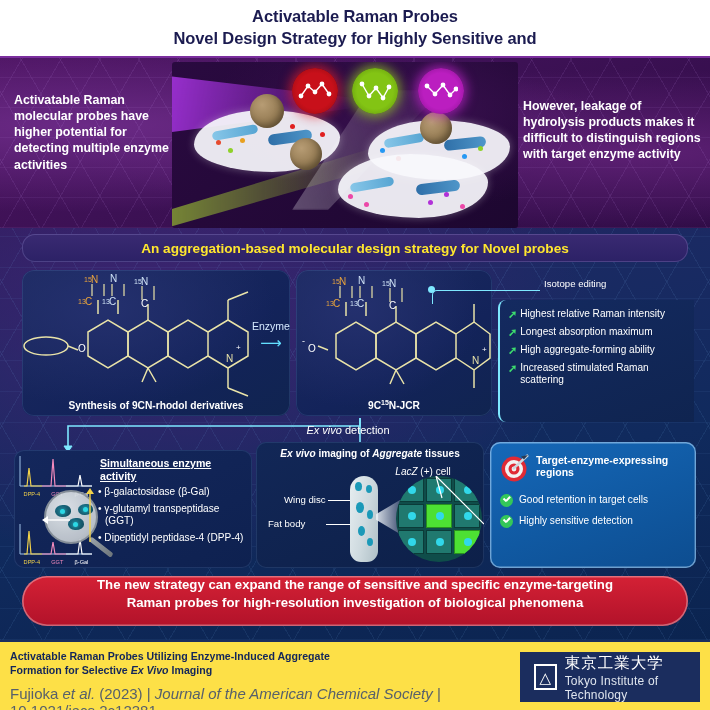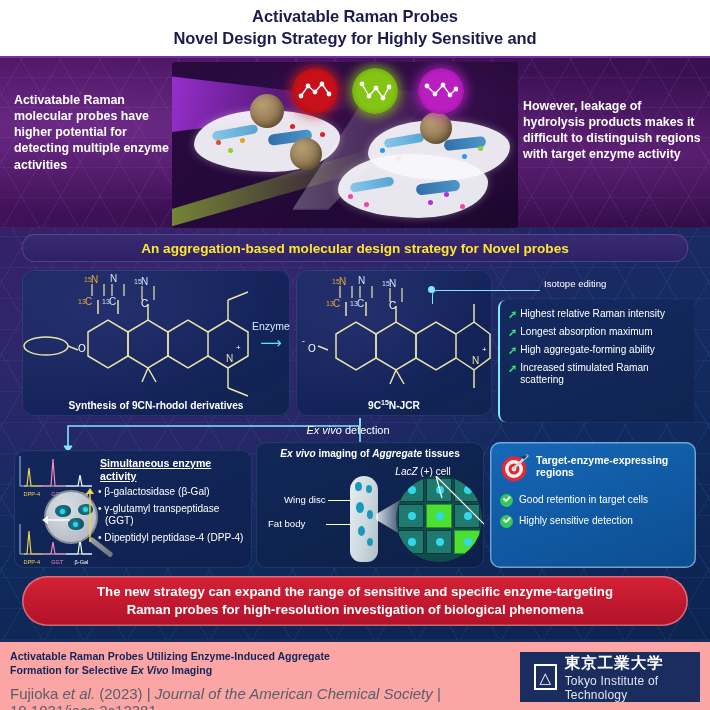--- a/index.html
+++ b/index.html
@@ -314,50 +314,50 @@
     width: 6px; height: 1.8px; background: #fff; transform: rotate(-48deg);
   }
 
   
   .conclusion {
     position: absolute; left: 22px; top: 348px; width: 666px; height: 50px;
     border-radius: 25px;
     background: linear-gradient(180deg, #d42135 0%, #b2122a 100%);
     box-shadow: inset 0 0 0 1.6px rgba(255,255,255,0.35);
     display: flex; flex-direction: column;
-    align-items: center; justify-content: center;
+    align-items: center; justify-content: flex-start;
     color: #ffffff; font-weight: bold; font-size: 13.2px; line-height: 1.34;
     text-align: center;
   }
 
   
   .footer {
     position: absolute; left: 0; top: 640px; width: 710px; height: 70px;
-    background: #fca5a5; border-top: 2px solid #1b2d5e;
+    background: #fde047; border-top: 2px solid #1b2d5e;
   }
   .foot-t1 {
     position: absolute; left: 10px; top: 8px; width: 490px;
     color: #13265a; font-weight: bold; font-size: 10.6px; line-height: 1.32;
   }
   .foot-t1 i { font-style: italic; }
   .foot-t2 {
     position: absolute; left: 10px; top: 43px; width: 500px;
     color: #57606b; font-size: 15px;
   }
   .foot-t2 i { font-style: italic; }
   .logo-box {
     position: absolute; left: 520px; top: 652px; width: 180px; height: 50px;
     background: #1b2d5e; display: flex; align-items: center; padding-left: 14px; gap: 8px;
   }
   .logo-mark {
     width: 26px; height: 26px; border: 2px solid #ffffff;
     display: flex; align-items: center; justify-content: center;
     color: #ffffff; font-size: 15px; line-height: 1;
   }
-  .logo-jp { color: #ffffff; font-size: 15.5px; letter-spacing: 1px; font-weight: bold; }
+  .logo-jp { color: #ffffff; font-size: 15.5px; letter-spacing: 1px; font-weight: normal; }
   .logo-en { color: #dfe5ee; font-size: 12px; letter-spacing: 0.2px; }
 </style>
 </head>
 <body>
 
 <div class="stage">
 
   <div class="title-area">
     <div class="title-line">Activatable Raman Probes</div>
     <div class="title-line">Novel Design Strategy for Highly Sensitive and</div>

